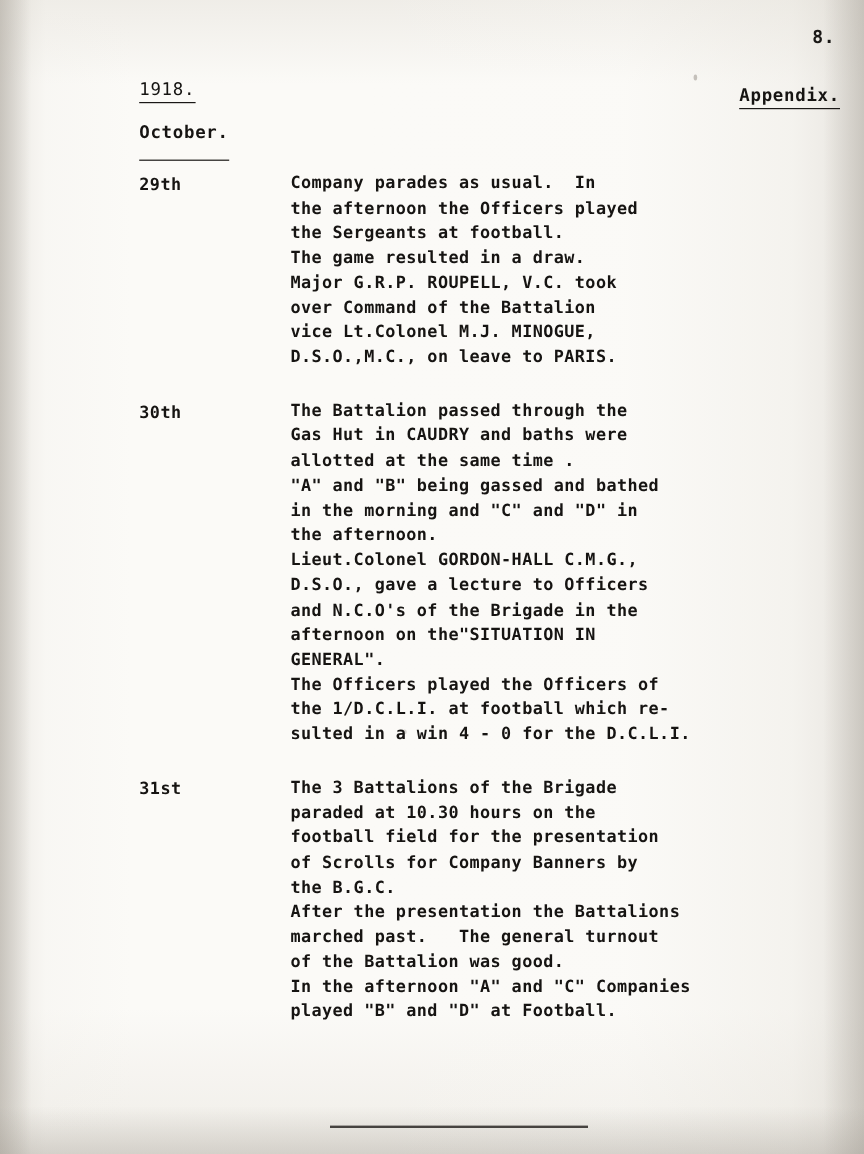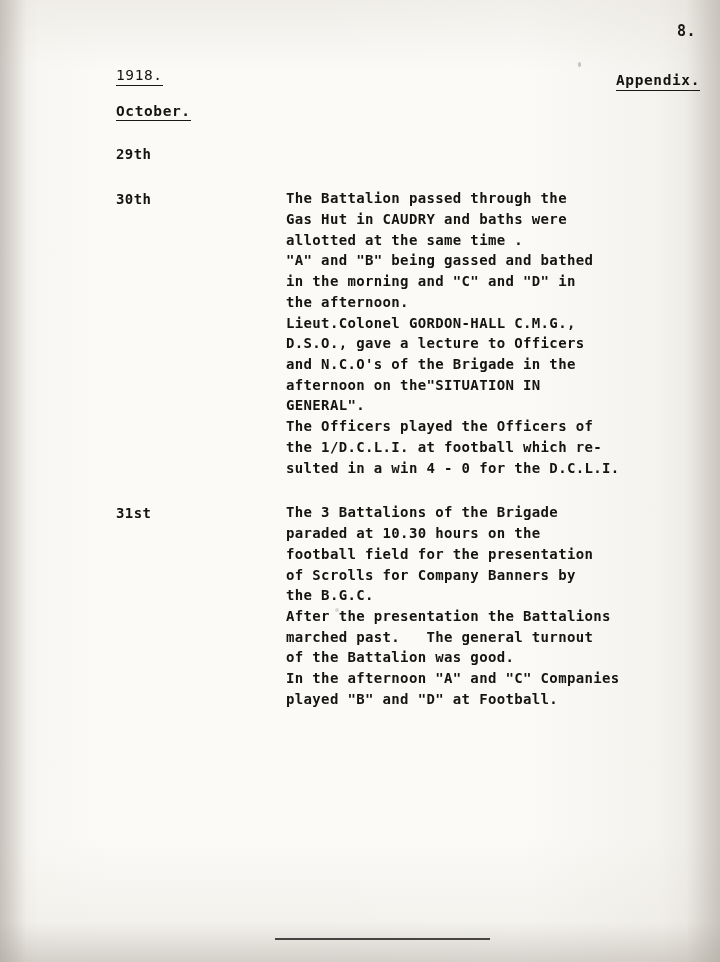--- a/index.html
+++ b/index.html
@@ -72,36 +72,35 @@
   }
 
   .month-line {
     position: absolute;
     top: 104px;
     left: 116px;
     font-size: 14.5px;
     font-weight: bold;
     letter-spacing: 0.6px;
     border-bottom: 1.5px solid #1a1816;
-    padding-bottom: 0;
+    padding-bottom: 13px;
     line-height: 1.1;
   }
 
   .entries {
     position: absolute;
     top: 143px;
     left: 116px;
     width: 560px;
   }
 
   .entry {
     display: flex;
     align-items: flex-start;
     margin-bottom: 24px;
-    gap: 44px;
   }
 
   .entry-date {
     width: 126px;
     flex: 0 0 126px;
     font-size: 14px;
     font-weight: bold;
     letter-spacing: 0.4px;
     line-height: 1.45;
     padding-top: 1px;
@@ -175,20 +174,28 @@
   <div class="year-line">1918.</div>
 
   <div class="appendix-line">Appendix.</div>
 
   <div class="month-line">October.</div>
 
   <div class="entries">
 
     <div class="entry">
       <div class="entry-date">29th</div>
+      <div class="entry-body">Company parades as usual.  In
+the afternoon the Officers played
+the Sergeants at football.
+The game resulted in a draw.
+Major G.R.P. ROUPELL, V.C. took
+over Command of the Battalion
+vice Lt.Colonel M.J. MINOGUE,
+D.S.O.,M.C., on leave to PARIS.</div>
     </div>
 
     <div class="entry">
       <div class="entry-date">30th</div>
       <div class="entry-body">The Battalion passed through the
 Gas Hut in CAUDRY and baths were
 allotted at the same time .
 "A" and "B" being gassed and bathed
 in the morning and "C" and "D" in
 the afternoon.

